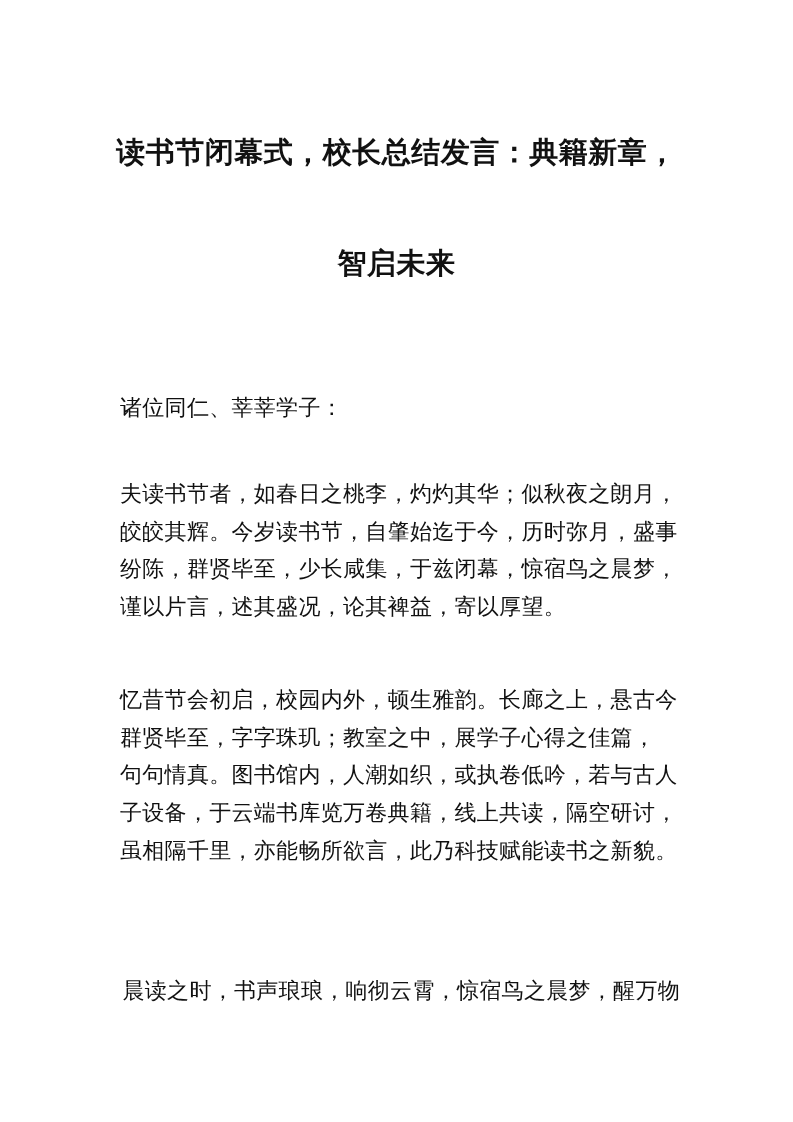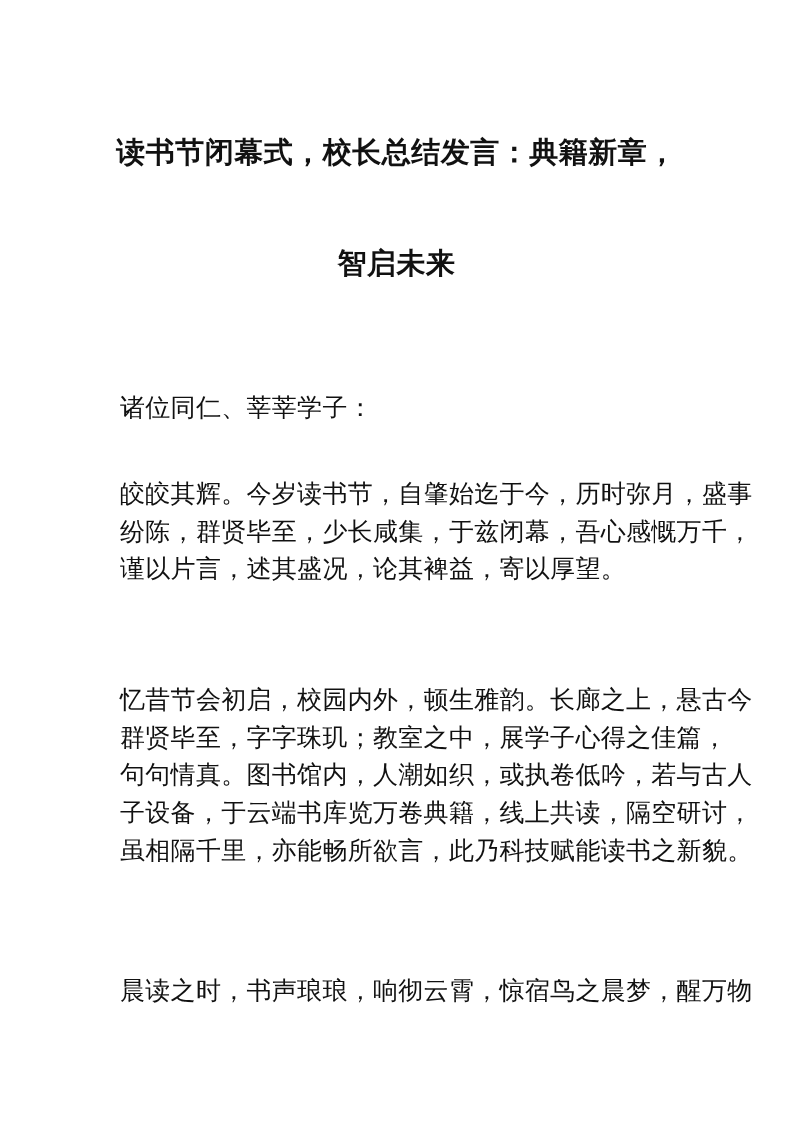--- a/index.html
+++ b/index.html
@@ -32,43 +32,44 @@
       line-height: 40px;
       margin: 0;
       letter-spacing: 0.5px;
     }
     .title-line1 { top: 132px; }
     .title-line2 { top: 228px; margin-top: 15px; }
     .body-text {
       position: absolute;
       left: 120px;
       width: 560px;
-      font-size: 25px;
+      font-size: 22px;
       line-height: 37.7px;
       margin: 0;
       letter-spacing: 0.3px;
     }
     .greeting { top: 389px; }
     .para1 { top: 475px; }
     .para2 { top: 681px; }
     .para3 { top: 972px; text-align: right; }
     .line { display: block; white-space: nowrap; }
   </style>
 </head>
 <body>
 
 <div class="page">
   <h1 class="title title-line1">读书节闭幕式，校长总结发言：典籍新章，</h1>
   <h1 class="title title-line2">智启未来</h1>
 
   <p class="body-text greeting">诸位同仁、莘莘学子：</p>
 
   <p class="body-text para1">
+    <span class="line">夫读书节者，如春日之桃李，灼灼其华；似秋夜之朗月，</span>
     <span class="line">皎皎其辉。今岁读书节，自肇始迄于今，历时弥月，盛事</span>
-    <span class="line">纷陈，群贤毕至，少长咸集，于兹闭幕，吾心感慨万千，</span>
+    <span class="line">纷陈，群贤毕至，少长咸集，于兹闭幕，惊宿鸟之晨梦，</span>
     <span class="line">谨以片言，述其盛况，论其裨益，寄以厚望。</span>
   </p>
 
   <p class="body-text para2">
     <span class="line">忆昔节会初启，校园内外，顿生雅韵。长廊之上，悬古今</span>
     <span class="line">群贤毕至，字字珠玑；教室之中，展学子心得之佳篇，</span>
     <span class="line">句句情真。图书馆内，人潮如织，或执卷低吟，若与古人</span>
     <span class="line">子设备，于云端书库览万卷典籍，线上共读，隔空研讨，</span>
     <span class="line">虽相隔千里，亦能畅所欲言，此乃科技赋能读书之新貌。</span>
   </p>

